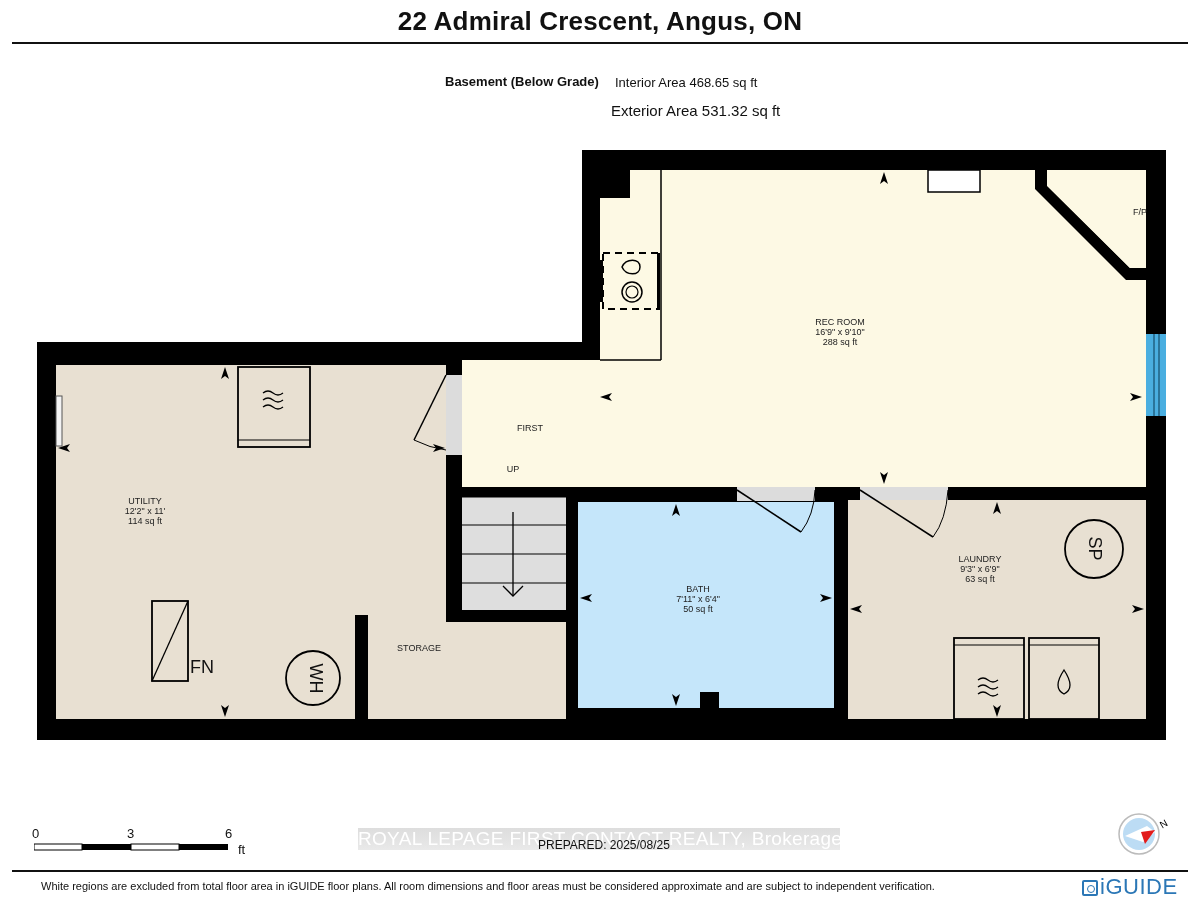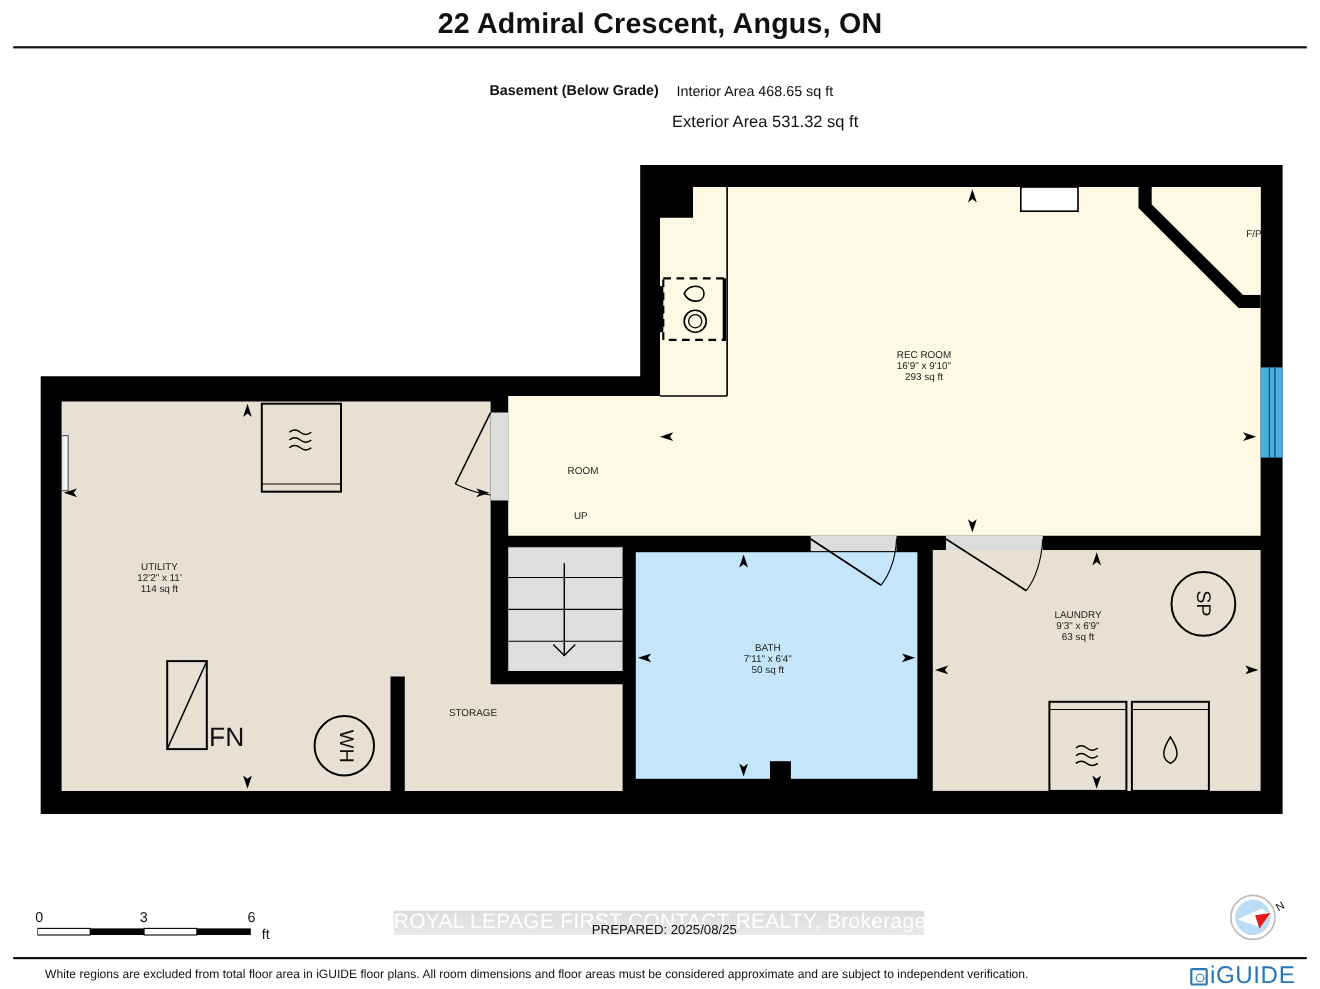--- a/index.html
+++ b/index.html
@@ -121,42 +121,42 @@
     <polygon points="997,502 993,514 997,511 1001,514"></polygon>
     <polygon points="997,717 993,705 997,708 1001,705"></polygon>
     <polygon points="850,609 862,605 859,609 862,613"></polygon>
     <polygon points="1144,609 1132,605 1135,609 1132,613"></polygon>
   </g>
 </svg>
 
 <div class="room-label" style="left:840px;top:317px;">
   <div>REC ROOM</div>
   <div>16'9" x 9'10"</div>
-  <div>293 sq ft</div>
+  <div>288 sq ft</div>
 </div>
 <div class="room-label" style="left:1140px;top:207px;">F/P</div>
-<div class="room-label" style="left:530px;top:423px;">ROOM</div>
-<div class="room-label" style="left:513px;top:464px;margin-left:15px;">UP</div>
-<div class="room-label" style="left:145px;top:510px;">
+<div class="room-label" style="left:530px;top:423px;">FIRST</div>
+<div class="room-label" style="left:513px;top:464px;">UP</div>
+<div class="room-label" style="left:145px;top:496px;">
   <div>UTILITY</div>
   <div>12'2" x 11'</div>
   <div>114 sq ft</div>
 </div>
-<div class="room-label" style="left:430px;top:643px;">STORAGE</div>
+<div class="room-label" style="left:419px;top:643px;">STORAGE</div>
 <div class="room-label" style="left:698px;top:584px;">
   <div>BATH</div>
   <div>7'11" x 6'4"</div>
   <div>50 sq ft</div>
 </div>
 <div class="room-label" style="left:960px;top:554px;margin-left:20px;">
   <div>LAUNDRY</div>
   <div>9'3" x 6'9"</div>
   <div>63 sq ft</div>
 </div>
-<div style="position:absolute;left:158px;top:657px;font-size:24px;padding-left:32px;">FN</div>
+<div style="position:absolute;left:158px;top:657px;font-size:18px;padding-left:32px;">FN</div>
 <div style="position:absolute;left:300px;top:668px;font-size:18px;transform:rotate(90deg);">WH</div>
 <div style="position:absolute;left:1082px;top:538px;font-size:18px;transform:rotate(90deg);">SP</div>
 
 <div class="scale-num" style="left:32px;">0</div>
 <div class="scale-num" style="left:127px;">3</div>
 <div class="scale-num" style="left:225px;">6</div>
 <svg class="scale" width="200" height="30">
   <rect x="0" y="18" width="48" height="6" fill="#fff" stroke="#000" stroke-width="1"></rect>
   <rect x="48" y="18" width="49" height="6" fill="#000"></rect>
   <rect x="97" y="18" width="48" height="6" fill="#fff" stroke="#000" stroke-width="1"></rect>

